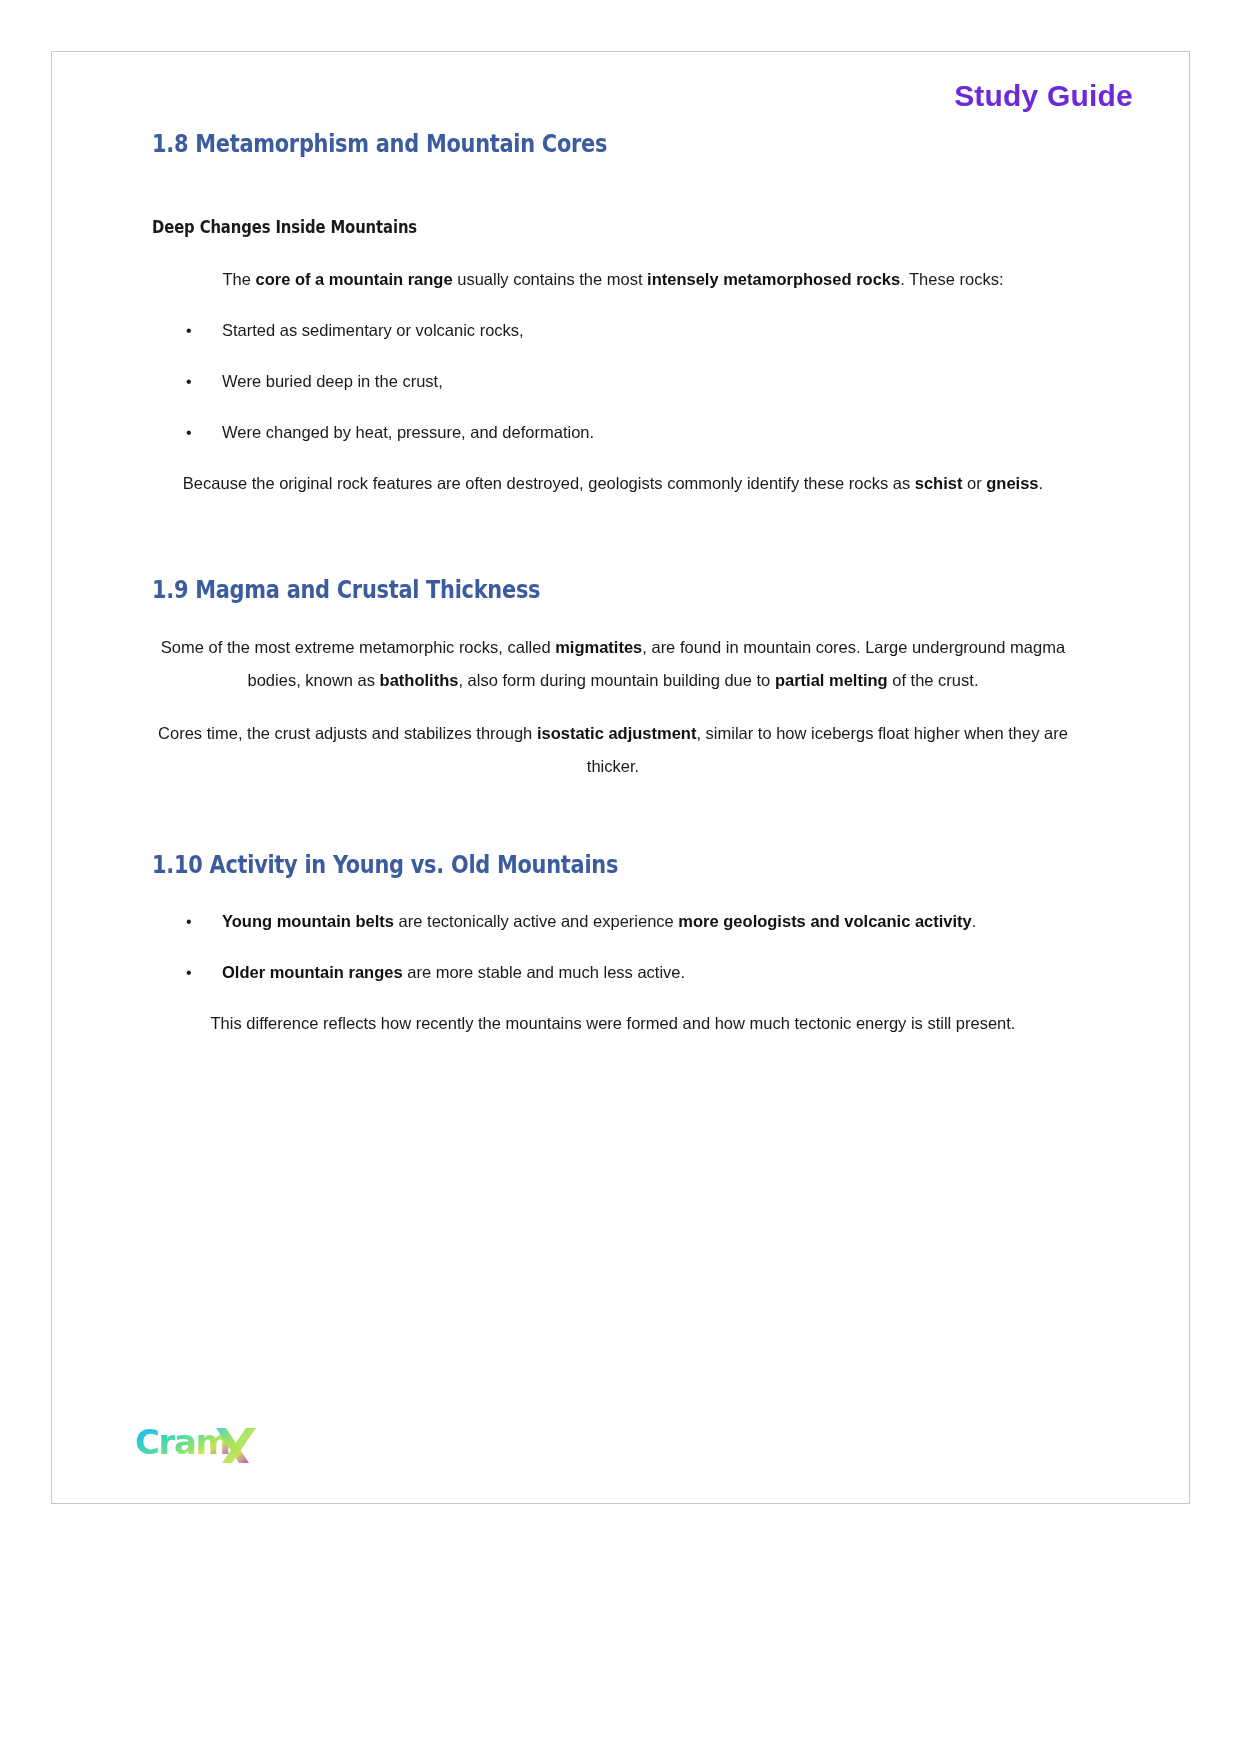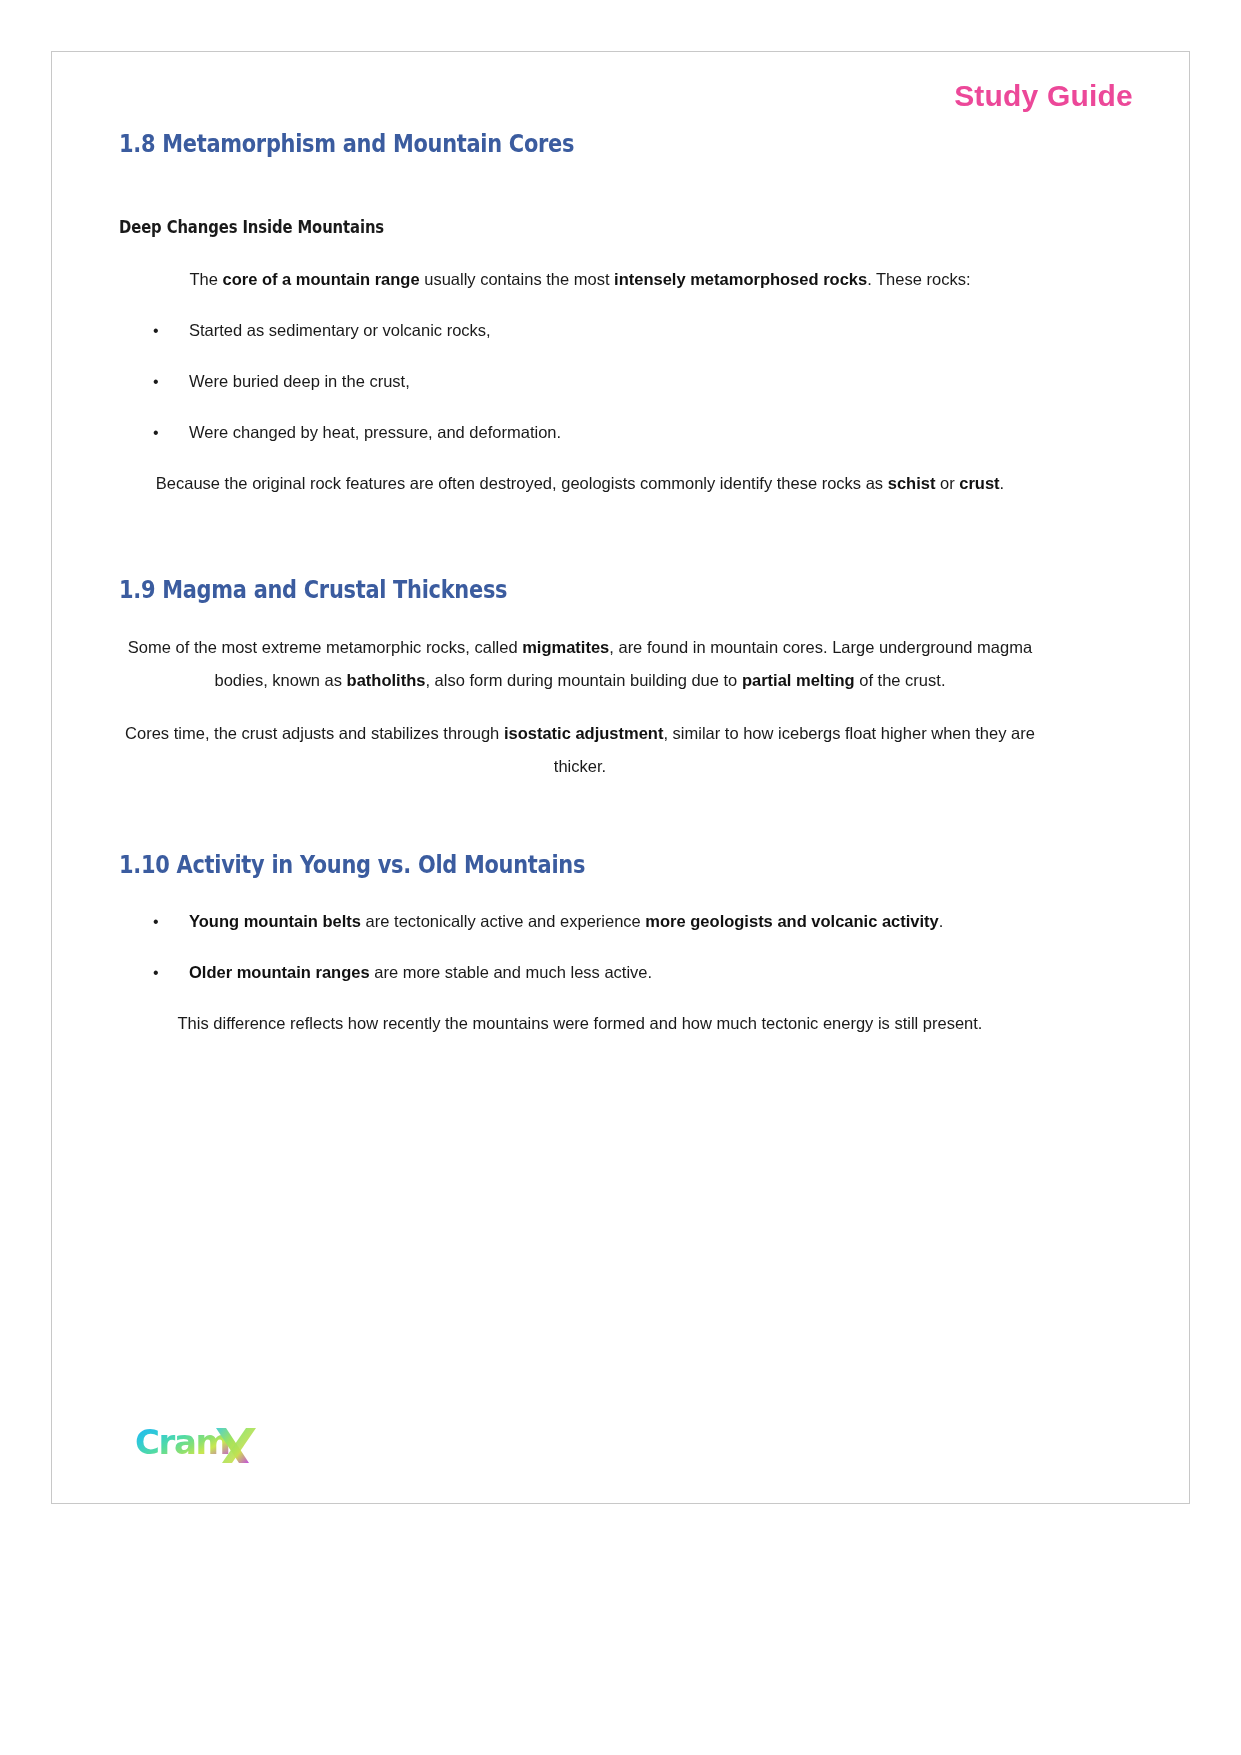--- a/index.html
+++ b/index.html
@@ -47,29 +47,29 @@
   }
   .watermark svg { display: block; width: 100%; height: 100%; }
 
   
   .doc-title {
     position: absolute;
     right: 56px;
     top: 27px;
     font-size: 30px;
     font-weight: bold;
-    color: #ec4899;
+    color: #6d28d9;
     letter-spacing: 0.2px;
     font-family: "Liberation Sans", sans-serif;
   }
 
   
   .content {
     position: absolute;
-    left: 67px;
+    left: 100px;
     top: 78px;
     width: 922px;
     z-index: 2;
   }
 
   h2.sec-heading {
     font-family: "DejaVu Sans Condensed", "Liberation Sans Narrow", "Liberation Sans", sans-serif;
     font-size: 25px;
     font-weight: bold;
     color: #3b5c9f;
@@ -165,21 +165,21 @@
       <div class="gap-s"></div>
 
       <ul class="bullets">
         <li><span class="bullet-dot">•</span><span>Started as sedimentary or volcanic rocks,</span></li>
         <li style="margin-top:18px;"><span class="bullet-dot">•</span><span>Were buried deep in the crust,</span></li>
         <li style="margin-top:18px;"><span class="bullet-dot">•</span><span>Were changed by heat, pressure, and deformation.</span></li>
       </ul>
 
       <div class="gap-s"></div>
 
-      <p class="body-text"><span>Because the original rock features are often destroyed, geologists commonly identify these rocks as </span><b>schist</b><span> or </span><b>crust</b><span>.</span></p>
+      <p class="body-text"><span>Because the original rock features are often destroyed, geologists commonly identify these rocks as </span><b>schist</b><span> or </span><b>gneiss</b><span>.</span></p>
 
       <div class="gap-xl"></div>
       <div class="gap-s"></div>
 
       <h2 class="sec-heading">1.9 Magma and Crustal Thickness</h2>
 
       <div class="gap-m"></div>
 
       <p class="body-text"><span>Some of the most extreme metamorphic rocks, called </span><b>migmatites</b><span>, are found in mountain cores. Large underground magma bodies, known as </span><b>batholiths</b><span>, also form during mountain building due to </span><b>partial melting</b><span> of the crust.</span></p>
 

